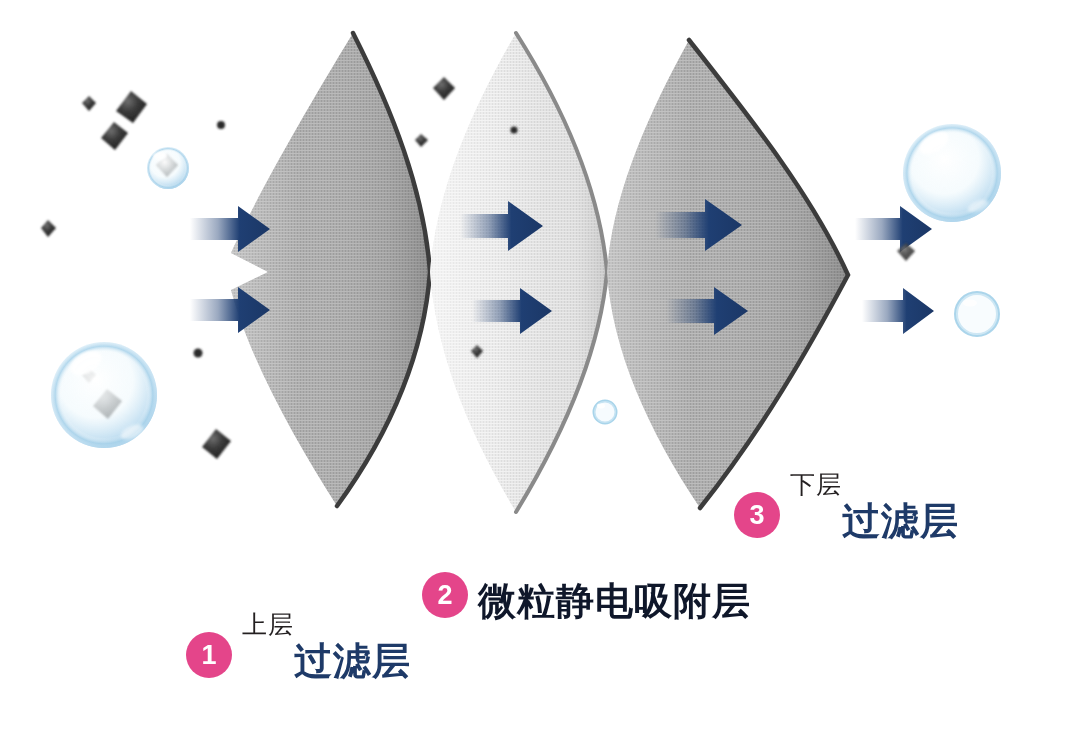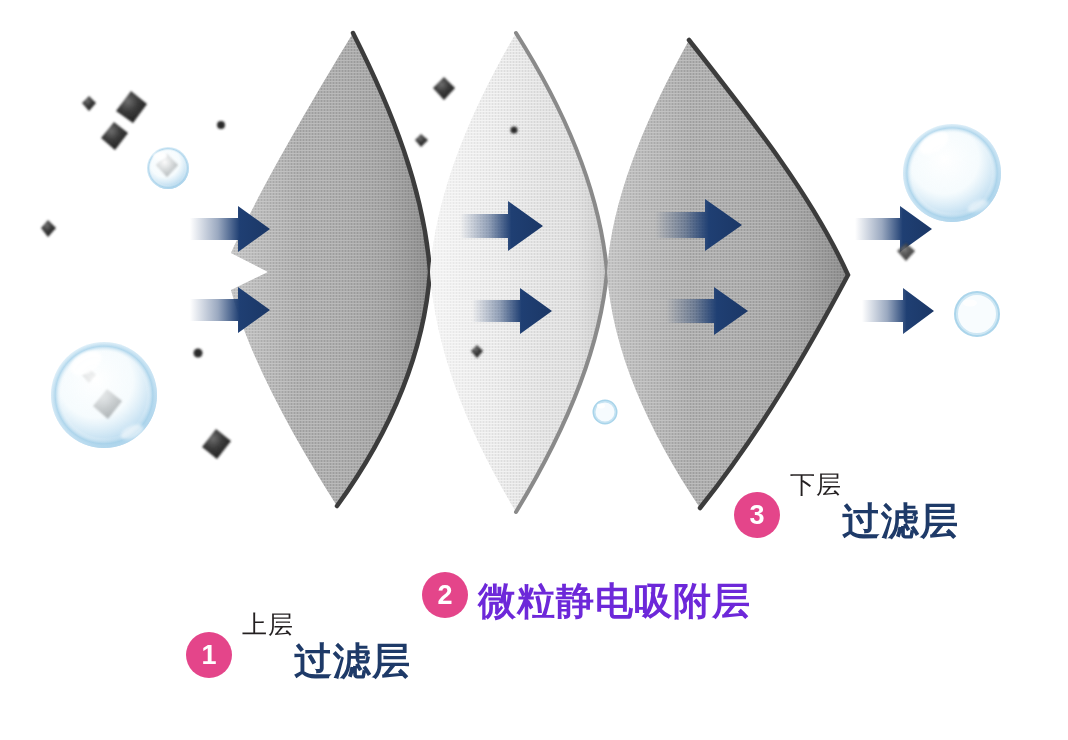--- a/index.html
+++ b/index.html
@@ -265,21 +265,21 @@
     <div class="badge" style="background: rgb(228, 69, 138);">1</div>
     <div class="label-text">
       <span class="label-small">上层</span>
       <span class="label-main" style="color:#1e3a68">过滤层</span>
     </div>
   </div>
 
   <div class="label-group" id="lg2">
     <div class="badge" style="background: rgb(228, 69, 138);">2</div>
     <div class="label-text">
-      <span class="label-main" style="color:#6d28d9">微粒静电吸附层</span>
+      <span class="label-main" style="color:#0f172a">微粒静电吸附层</span>
     </div>
   </div>
 
   <div class="label-group" id="lg3">
     <div class="badge" style="background: rgb(228, 69, 138);">3</div>
     <div class="label-text">
       <span class="label-small">下层</span>
       <span class="label-main" style="color:#1e3a68">过滤层</span>
     </div>
   </div>

